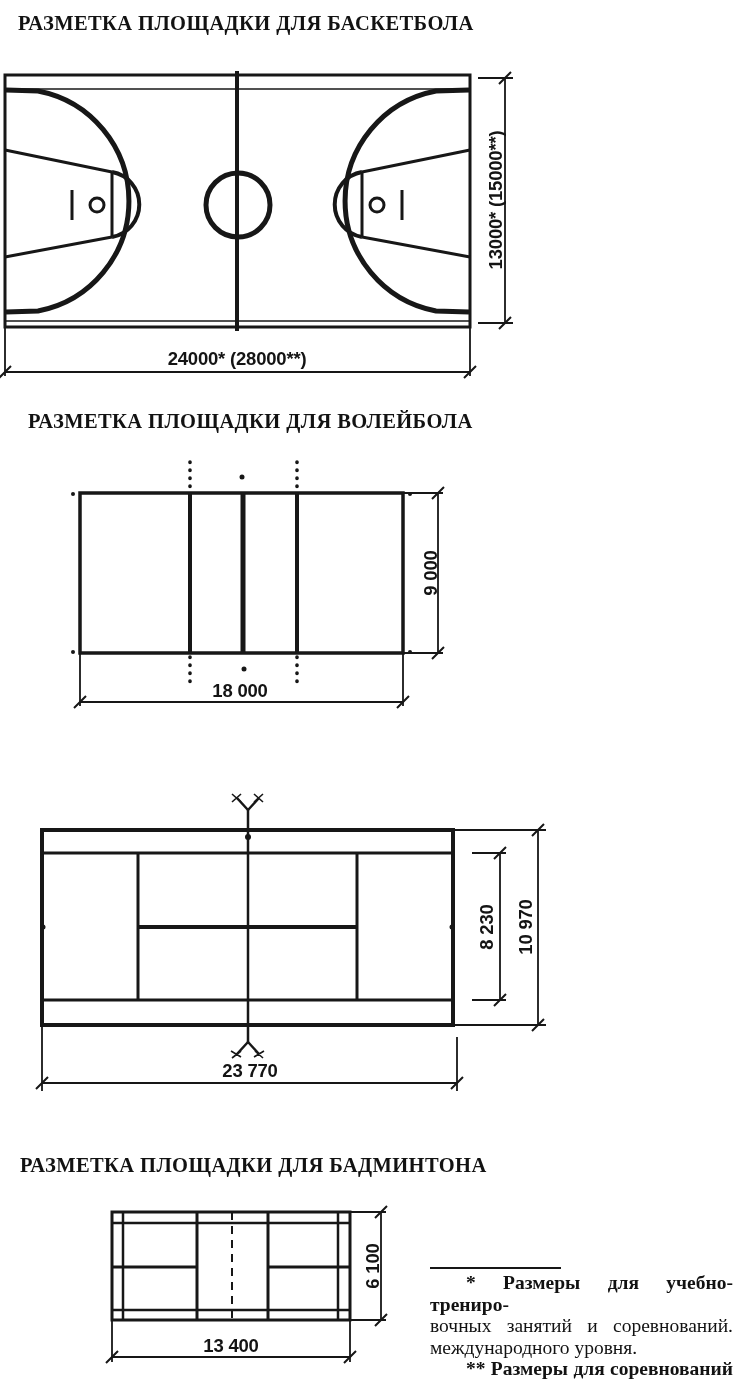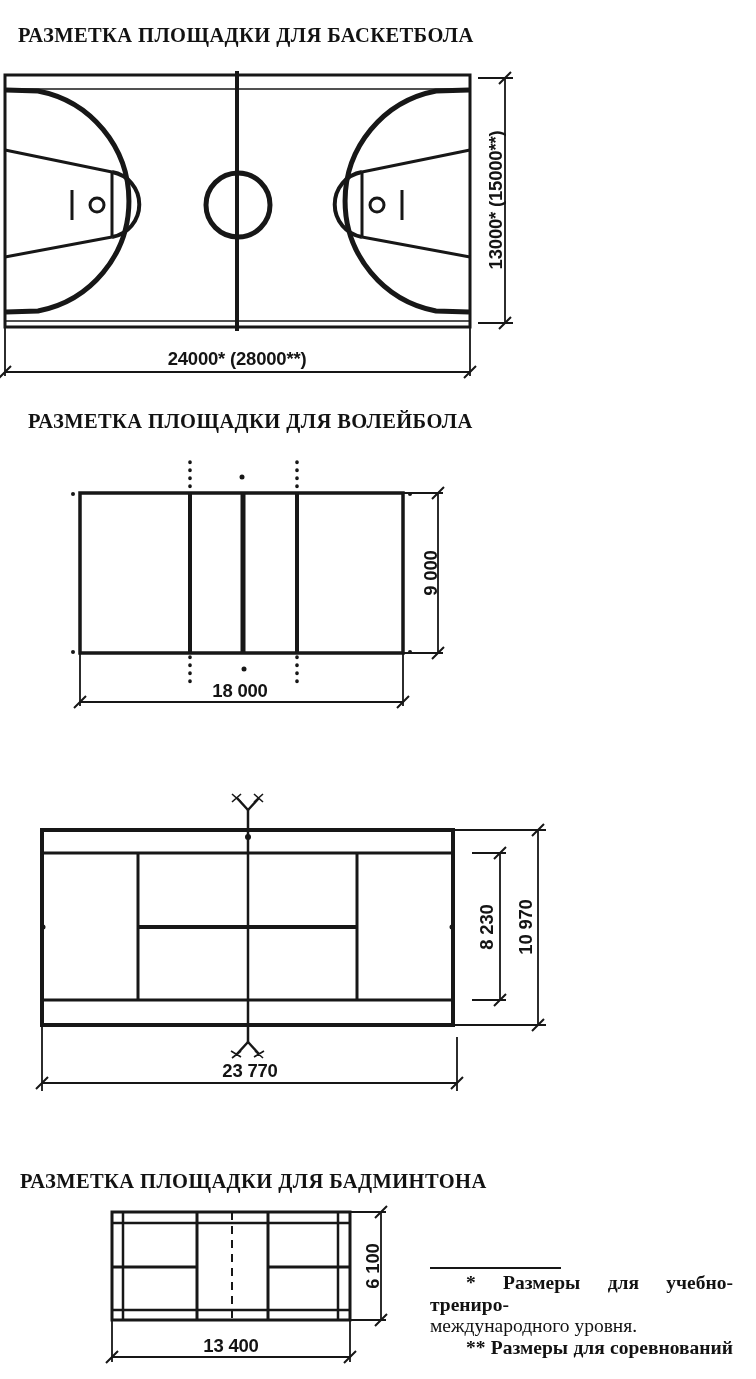--- a/index.html
+++ b/index.html
@@ -9,24 +9,24 @@
     background:#ffffff;
     color:#171717;
     font-family:"Liberation Serif", serif;
     overflow:hidden;
   }
   .title{
     position:absolute;margin:0;
     font-weight:bold;font-size:20.5px;letter-spacing:.4px;
     white-space:nowrap;color:#121212;
   }
-  .t-basketball{left:18px;top:24px;}
+  .t-basketball{left:18px;top:12px;}
   .t-volleyball{left:28px;top:410px;}
   .t-tennis{left:38px;top:749px;}
-  .t-badminton{left:20px;top:1154px;margin-top:16px;}
+  .t-badminton{left:20px;top:1154px;}
   svg.diag{position:absolute;display:block;}
   .d-basketball{left:0;top:60px;}
   .d-volleyball{left:40px;top:450px;}
   .d-tennis{left:20px;top:790px;}
   .d-badminton{left:80px;top:1195px;}
   .ln{stroke:#171717;fill:none;stroke-linecap:butt;}
   .thin{stroke-width:1.5;}
   .dimln{stroke:#171717;stroke-width:1.8;fill:none;}
   .tick{stroke:#171717;stroke-width:2;fill:none;}
   .dot{fill:#171717;stroke:none;}
@@ -147,17 +147,18 @@
     <path class="tick" d="M 295 23 L 307 11 M 295 131 L 307 119"></path>
     <text class="dim" x="292" y="71" text-anchor="middle" dominant-baseline="central" transform="rotate(-90 292 71)">6 100</text>
     <path class="dimln" d="M 32 125 L 32 167 M 270 125 L 270 167 M 32 162 L 270 162"></path>
     <path class="tick" d="M 26 168 L 38 156 M 264 168 L 276 156"></path>
     <text class="dim" x="151" y="157" text-anchor="middle">13 400</text>
   </svg>
 
   <div id="footnote-rule"></div>
   <div id="footnotes">
     <div class="fn indent">* Размеры для учебно-трениро-</div>
+    <div class="fn">вочных занятий и соревнований.</div>
     <div class="fn last">международного уровня.</div>
     <div class="fn indent">** Размеры для соревнований</div>
   </div>
 
 </div>
 
 </body></html>

